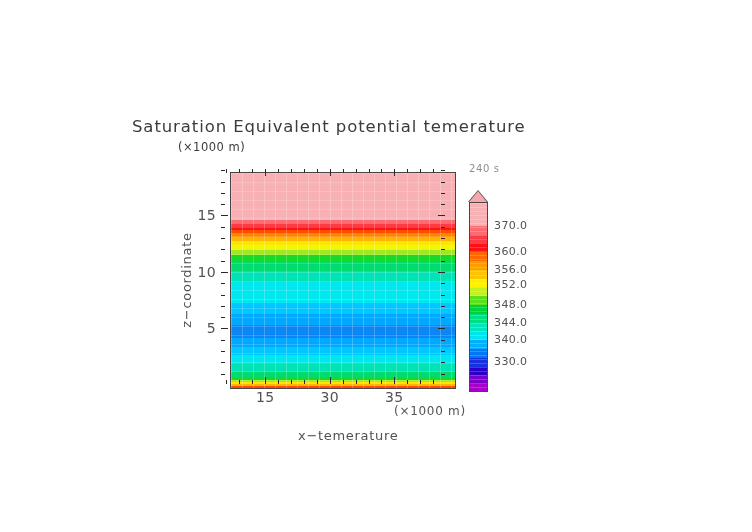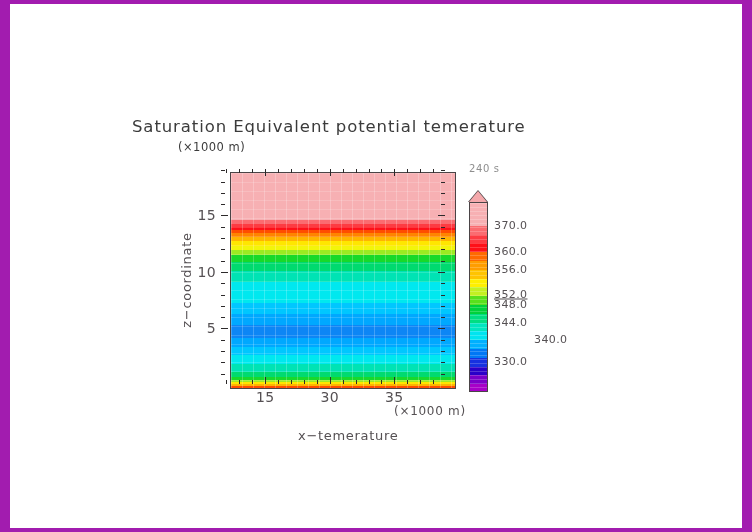--- a/index.html
+++ b/index.html
@@ -13,21 +13,21 @@
     height: 532px;
     font-family: "DejaVu Sans", sans-serif;
     overflow: hidden;
   }
 
   
   #frame {
     position: absolute;
     left: 0; top: 0;
     width: 752px; height: 532px;
-    background: #a21caf;
+    background: #ffffff;
   }
   #page {
     position: absolute;
     left: 10px; top: 4px;
     width: 732px; height: 524px;
     background: #ffffff;
   }
 
   
   .title {
@@ -347,21 +347,21 @@
             <div class="cb-seg" style="top: 172.41px; height: 9.3px; background: rgb(122, 0, 200);"></div>
             <div class="cb-seg" style="top: 181.2px; height: 9.3px; background: rgb(168, 0, 200);"></div>
           </div>
         <div id="cb-texture"></div>
       </div>
     </div>
     <div id="cb-labels">
         <div class="cb-label" style="top: 220.87px;">370.0</div>
         <div class="cb-label" style="top: 247.259px;">360.0</div>
         <div class="cb-label" style="top: 264.852px;">356.0</div>
-        <div class="cb-label" style="top: 290px; text-decoration: underline;">352.0</div>
+        <div class="cb-label" style="top: 280px;">352.0</div>
         <div class="cb-label" style="top: 300.037px;">348.0</div>
         <div class="cb-label" style="top: 317.63px;">344.0</div>
-        <div class="cb-label" style="top: 335.222px; margin-left: 40px;">340.0</div>
+        <div class="cb-label" style="top: 335.222px;">340.0</div>
         <div class="cb-label" style="top: 357px;">330.0</div>
       </div>
 
   </div>
 </div>
 
 </body></html>

